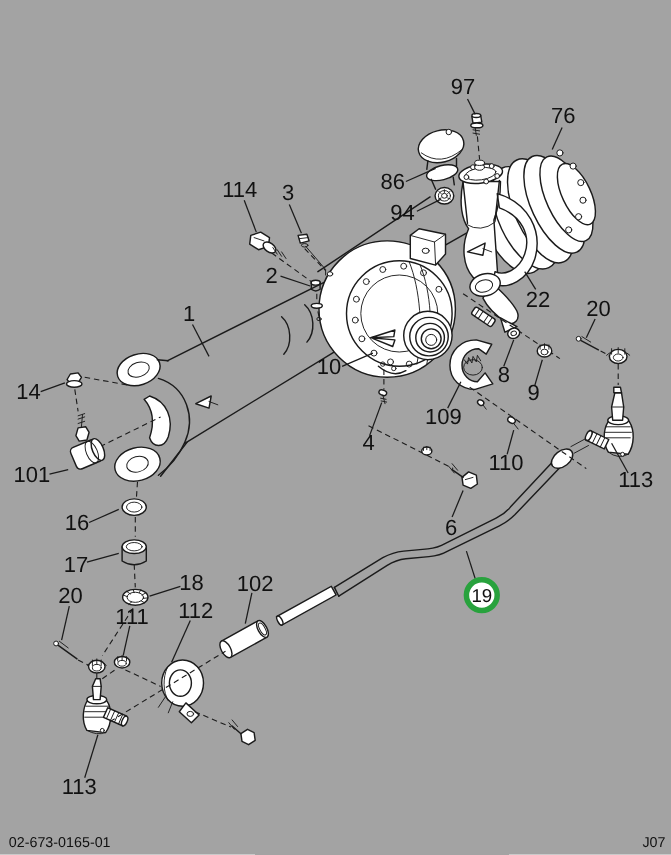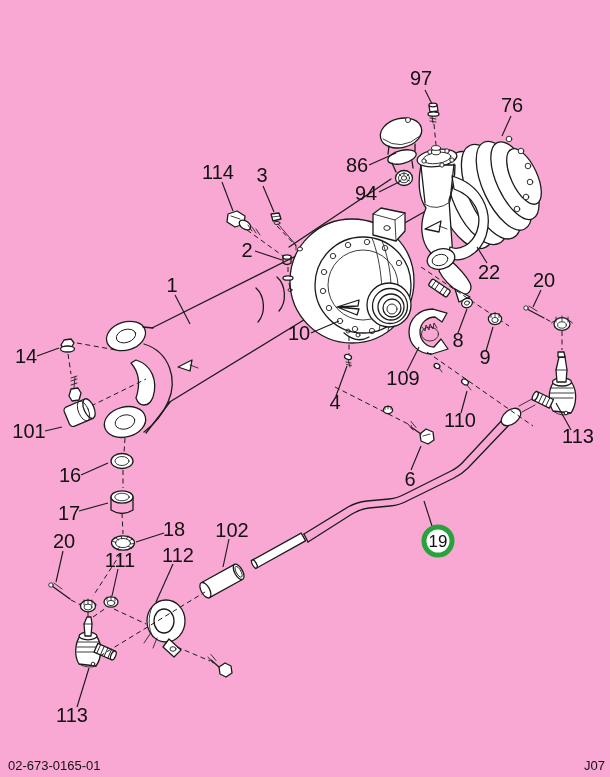--- a/index.html
+++ b/index.html
@@ -1,16 +1,16 @@
 <!DOCTYPE html>
 <html><head>
 <meta charset="utf-8">
 <style>
   html,body{margin:0;padding:0;background:#fff;}
-  #stage{position:relative;width:610px;height:777px;background:#f9a8d4;overflow:hidden;}
+  #stage{position:relative;width:610px;height:777px;background:#a3a3a3;overflow:hidden;}
   svg{display:block;}
   .ln  {fill:none;stroke:#1b1b1b;stroke-width:1.3;stroke-linecap:round;stroke-linejoin:round;}
   .lnt {fill:none;stroke:#1b1b1b;stroke-width:.85;stroke-linecap:round;stroke-linejoin:round;}
   .wh  {fill:#ffffff;stroke:#1b1b1b;stroke-width:1.3;stroke-linecap:round;stroke-linejoin:round;}
   .wht {fill:#ffffff;stroke:#1b1b1b;stroke-width:.9;stroke-linecap:round;stroke-linejoin:round;}
   .dash{fill:none;stroke:#1b1b1b;stroke-width:1;stroke-dasharray:5 3.5;}
   .ldr {fill:none;stroke:#1b1b1b;stroke-width:1.15;}
   .co  {font-family:"Liberation Sans",sans-serif;font-size:20px;fill:#111;text-anchor:middle;}
   .cosm{font-family:"Liberation Sans",sans-serif;font-size:17px;fill:#111;text-anchor:middle;}
   .ft  {font-family:"Liberation Sans",sans-serif;font-size:13px;fill:#111;}

